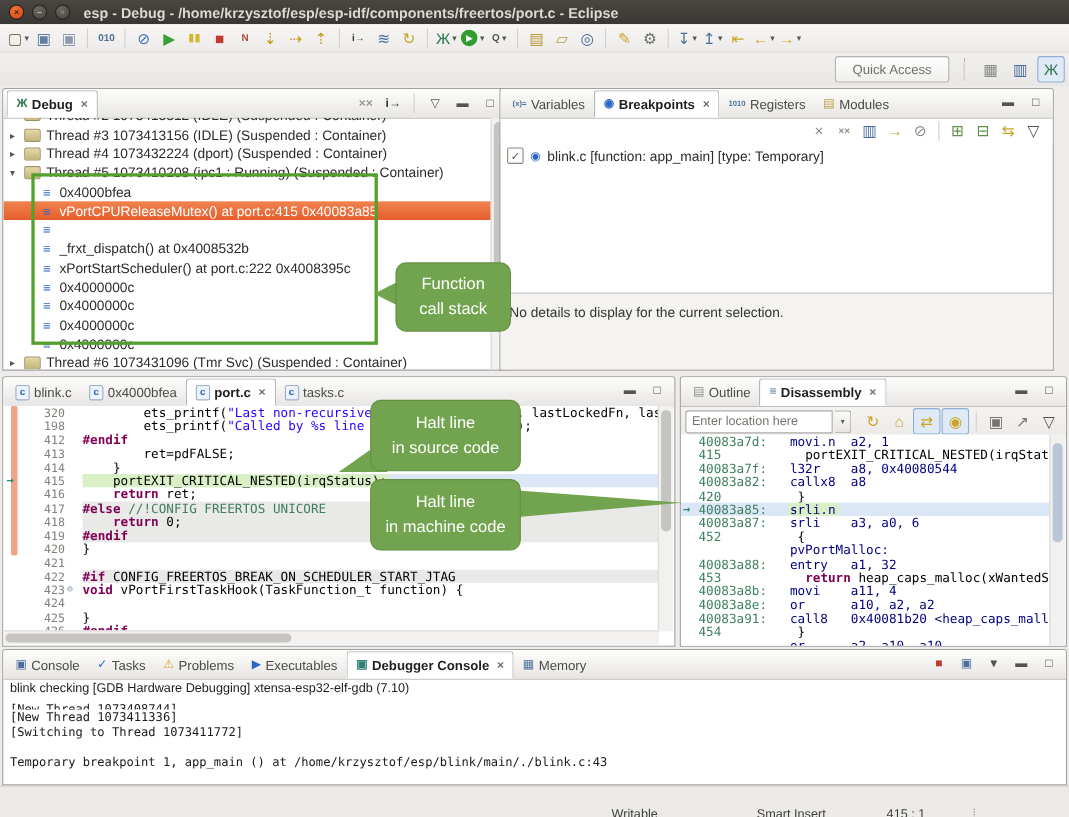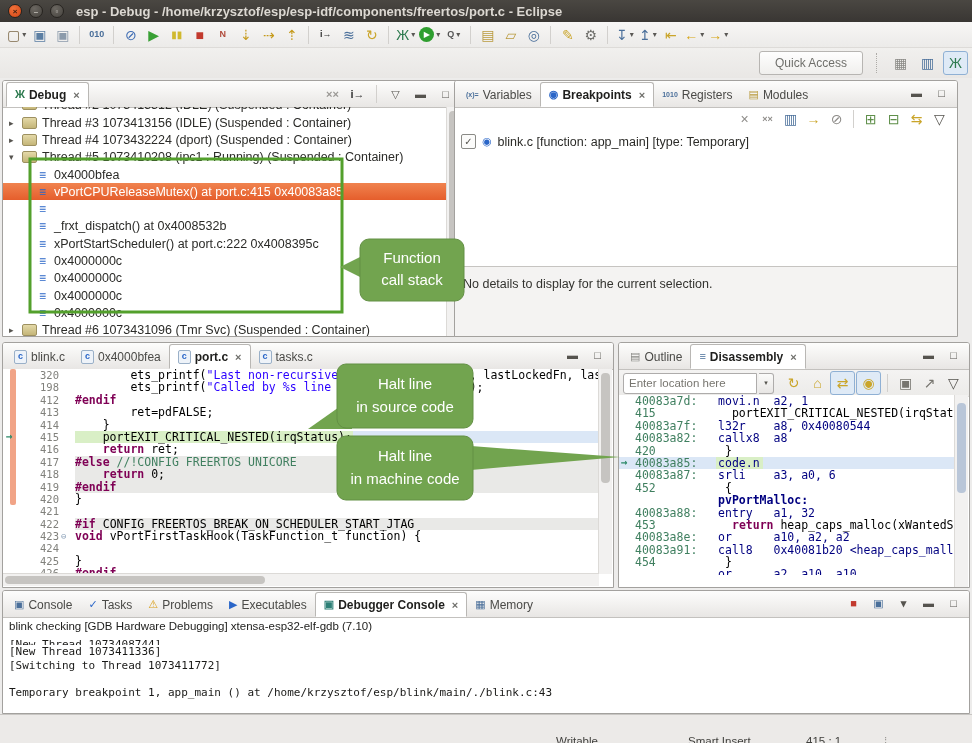--- a/index.html
+++ b/index.html
@@ -47,21 +47,21 @@
   .drow.clip>*{margin-top:-9px}
   
   .ed-content{position:absolute;left:0;top:26px;right:14px;bottom:13px;overflow:hidden;background:#fff}
   .eline{display:flex;height:12.4px;font-family:"DejaVu Sans Mono",monospace;font-size:11.5px;line-height:12.4px;white-space:pre}
   .eg{width:72px;flex:none;position:relative}
   .eg .num{display:inline-block;width:34px;margin-left:22px;text-align:right;color:#81817c;font-size:10.5px;line-height:12.4px}
   .ecode{flex:1;color:#000}
   .eline.gray .ecode{background:#e9e9e7}
   .seg{white-space:pre}
   .tp{color:#000}.tk{color:#7f0055;font-weight:bold}.ts{color:#2a00ff}.tc{color:#3f7f5f}.td{color:#7f0055;font-weight:bold}
-  .ta{color:#3f7f5f}.ti{color:#000080}.tln{color:#3f7f5f}.tsrc{color:#000}.tlbl{color:#000080;font-weight:bold}
+  .ta{color:#3f7f5f}.ti{color:#000080}.tln{color:#3f7f5f}.tsrc{color:#000}.tlbl{color:#000080;font-weight:normal}
   .rangebar{position:absolute;left:7px;width:6px;background:#f1a487;border-radius:2px}
   .ipmark{position:absolute;left:3px;color:#2e8b6a;font-size:11px;font-weight:bold;line-height:12px}
   .foldmark{position:absolute;left:58px;color:#8aa0b8;font-size:9px;line-height:12px}
   .vscroll{position:absolute;top:26px;right:1px;bottom:13px;width:13px;background:#f2f1f0;border-left:1px solid #dcdad7}
   .vthumb{position:absolute;left:2px;width:9px;background:#c6c4c1;border-radius:4px}
   .hscroll{position:absolute;left:0;right:14px;bottom:1px;height:12px;background:#f2f1f0;border-top:1px solid #dcdad7}
   .hthumb{position:absolute;top:2px;height:8px;background:#c6c4c1;border-radius:4px}
   
   .dis-toolbar{display:flex;align-items:center;height:26px;background:linear-gradient(#f4f3f2,#ecebe9);border-bottom:1px solid #dddbd8;padding:0 4px;gap:2px}
   .combo{width:132px;height:19px;border:1px solid #aeacab;border-radius:3px 0 0 3px;background:#fff;font-size:11.5px;color:#77756f;display:flex;align-items:center;padding:0 5px;overflow:hidden;white-space:nowrap}
@@ -497,26 +497,27 @@
           <span class="glyph" style="color: rgb(85, 83, 78);">▽</span>
         </div>
       </div>
   </div>
   <div id="dis-rows" style="position:absolute;left:0;top:52px;right:13px;bottom:0;overflow:hidden;background:#fff">
       <div class="arow"><span class="seg ta">40083a7d:</span><span class="seg ti">   movi.n  a2, 1</span></div>
       <div class="arow"><span class="seg tln">415</span><span class="seg tsrc">           portEXIT_CRITICAL_NESTED(irqStatus)</span></div>
       <div class="arow"><span class="seg ta">40083a7f:</span><span class="seg ti">   l32r    a8, 0x40080544</span></div>
       <div class="arow"><span class="seg ta">40083a82:</span><span class="seg ti">   callx8  a8</span></div>
       <div class="arow"><span class="seg tln">420</span><span class="seg tsrc">          }</span></div>
-      <div class="arow" style="background: linear-gradient(90deg, rgb(219, 231, 246) 0px, rgb(219, 231, 246) 97px, rgb(217, 239, 198) 97px, rgb(217, 239, 198) 144px, rgb(219, 231, 246) 144px, rgb(219, 231, 246) 100%);"><span class="dis-ip">→</span><span class="seg ta">40083a85:</span><span class="seg ti">   code.n</span></div>
+      <div class="arow" style="background: linear-gradient(90deg, rgb(219, 231, 246) 0px, rgb(219, 231, 246) 97px, rgb(217, 239, 198) 97px, rgb(217, 239, 198) 144px, rgb(219, 231, 246) 144px, rgb(219, 231, 246) 100%);"><span class="dis-ip">→</span><span class="seg ta">40083a85:</span><span class="seg ti">   srli.n</span></div>
       <div class="arow"><span class="seg ta">40083a87:</span><span class="seg ti">   srli    a3, a0, 6</span></div>
       <div class="arow"><span class="seg tln">452</span><span class="seg tsrc">          {</span></div>
       <div class="arow"><span class="seg tlbl">            pvPortMalloc:</span></div>
       <div class="arow"><span class="seg ta">40083a88:</span><span class="seg ti">   entry   a1, 32</span></div>
       <div class="arow"><span class="seg tln">453</span><span class="seg tsrc">           </span><span class="seg tk">return</span><span class="seg tsrc"> heap_caps_malloc(xWantedSize</span></div>
+      <div class="arow"><span class="seg ta">40083a8b:</span><span class="seg ti">   movi    a11, 4</span></div>
       <div class="arow"><span class="seg ta">40083a8e:</span><span class="seg ti">   or      a10, a2, a2</span></div>
       <div class="arow"><span class="seg ta">40083a91:</span><span class="seg ti">   call8   0x40081b20 &lt;heap_caps_malloc&gt;</span></div>
       <div class="arow"><span class="seg tln">454</span><span class="seg tsrc">          }</span></div>
       <div class="arow clipb"><span class="seg ti">            or      a2, a10, a10</span></div>
     </div>
   <div class="vscroll" style="top:52px;bottom:0">
       <div class="vthumb" style="top:8px;height:90px;background:#b9c6d8"></div>
     </div>
 </div>
 

